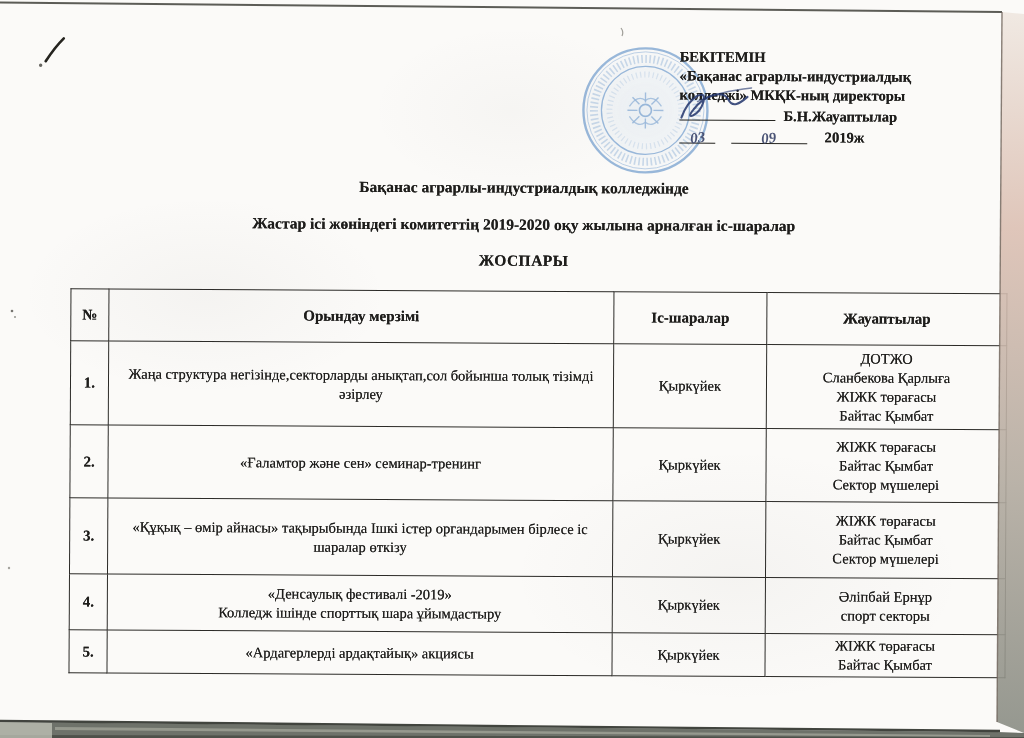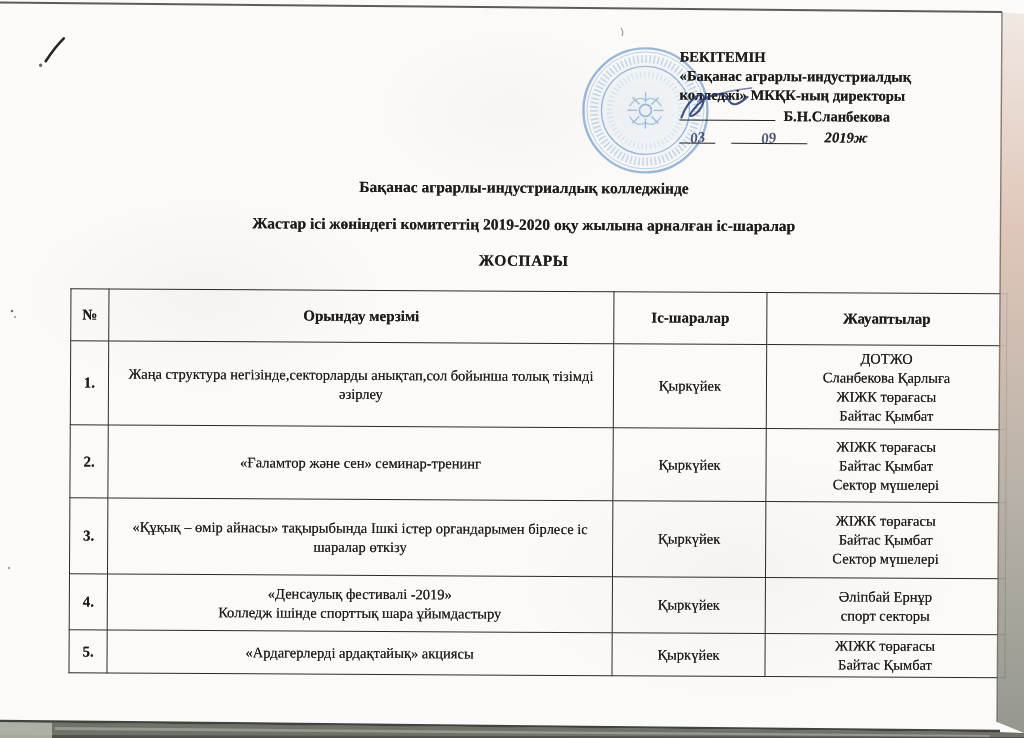--- a/index.html
+++ b/index.html
@@ -20,21 +20,21 @@
   .txt{text-shadow:0 0 .35px rgba(25,25,25,.85);}
 
   
   .approval{position:absolute;left:680px;top:44px;width:330px;font-size:14.6px;font-weight:bold;line-height:19px;z-index:3;}
   .approval .row{white-space:nowrap;}
   .sig-line{display:inline-block;width:96px;border-bottom:1.6px solid #24231f;height:15px;vertical-align:baseline;margin-right:8px;}
   .date-row{margin-top:2px;}
   .dline{display:inline-block;border-bottom:1.6px solid #24231f;height:15px;vertical-align:baseline;text-align:center;}
   .dline .hw{position:relative;top:1px;}
   .hw{font-style:italic;font-weight:bold;color:#4a5375;font-size:15px;display:inline-block;transform:rotate(-7deg);text-shadow:none;}
-  .year{margin-left:14px;font-style:italic;}
+  .year{margin-left:14px;}
 
   
   .stamp{position:absolute;left:580px;top:41px;width:132px;height:132px;z-index:1;opacity:.62;}
 
   
   .signature{position:absolute;left:668px;top:76px;width:140px;height:56px;z-index:4;}
 
   
   .pen-mark{position:absolute;left:35px;top:33px;width:44px;height:42px;z-index:3;}
 
@@ -111,21 +111,21 @@
       <path d="M50,62 Q58,50 66,56 Q74,50 82,62" stroke-width="1.3" opacity=".8"></path>
       <path d="M50,72 Q58,84 66,78 Q74,84 82,72" stroke-width="1.3" opacity=".8"></path>
     </g>
   </svg>
 
   <div class="approval txt">
     <div class="row">БЕКІТЕМІН</div>
     <div class="row">«Бақанас аграрлы-индустриалдық</div>
     <div class="row">колледжі» МКҚК-ның директоры</div>
     <div class="row">
-      <span class="sig-line"></span><span>Б.Н.Сланбекова</span>
+      <span class="sig-line"></span><span>Б.Н.Жауаптылар</span>
     </div>
     <div class="row date-row">
       <span class="dline" style="width:36px"><span class="hw">03</span></span>
       <span class="dline" style="width:76px;margin-left:12px"><span class="hw">09</span></span>
       <span class="year">2019ж</span>
     </div>
   </div>
 
   <svg class="signature" viewBox="0 0 140 56">
     <g stroke="#27396f" fill="none" stroke-linecap="round" opacity=".88">

